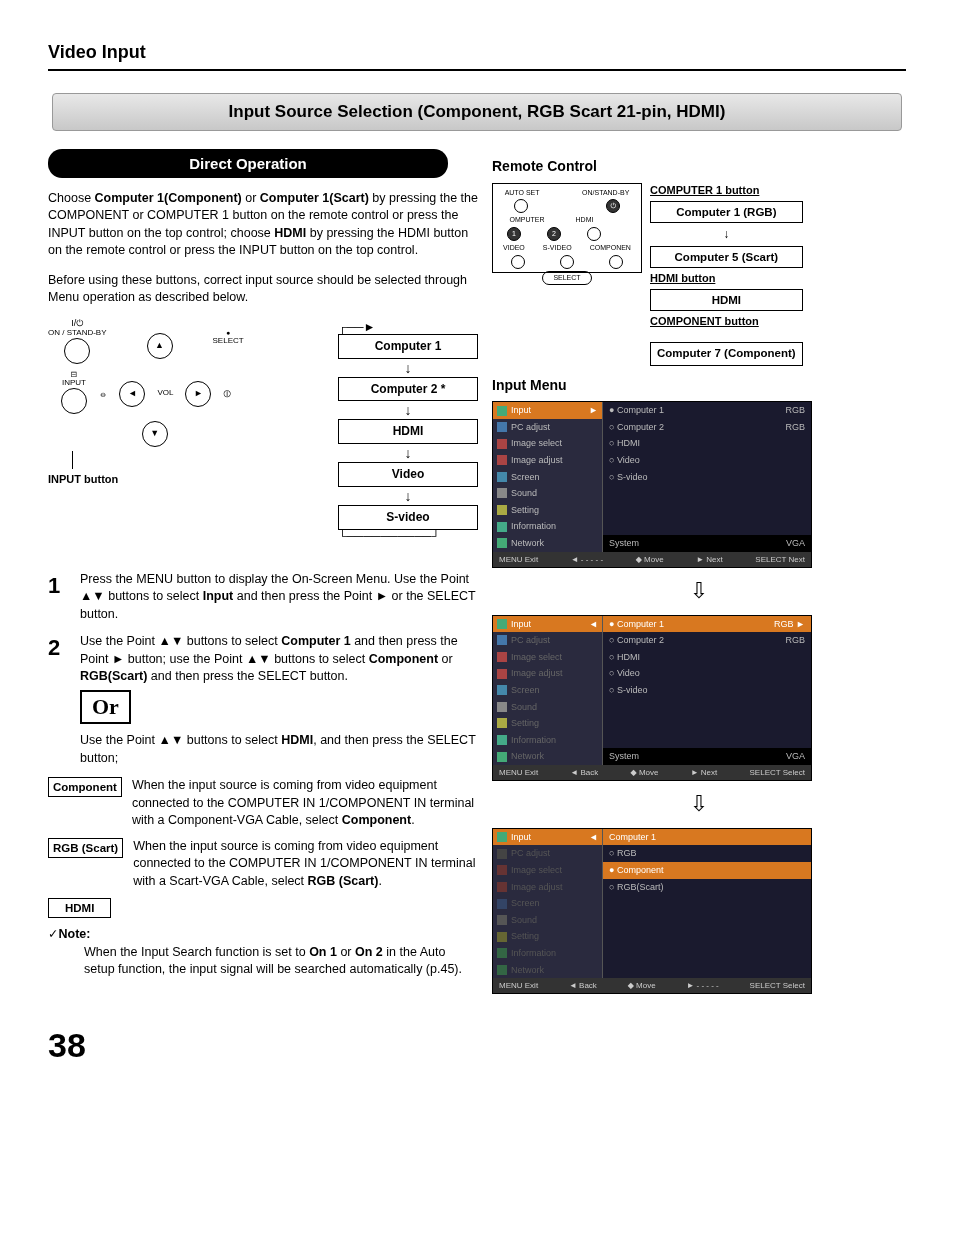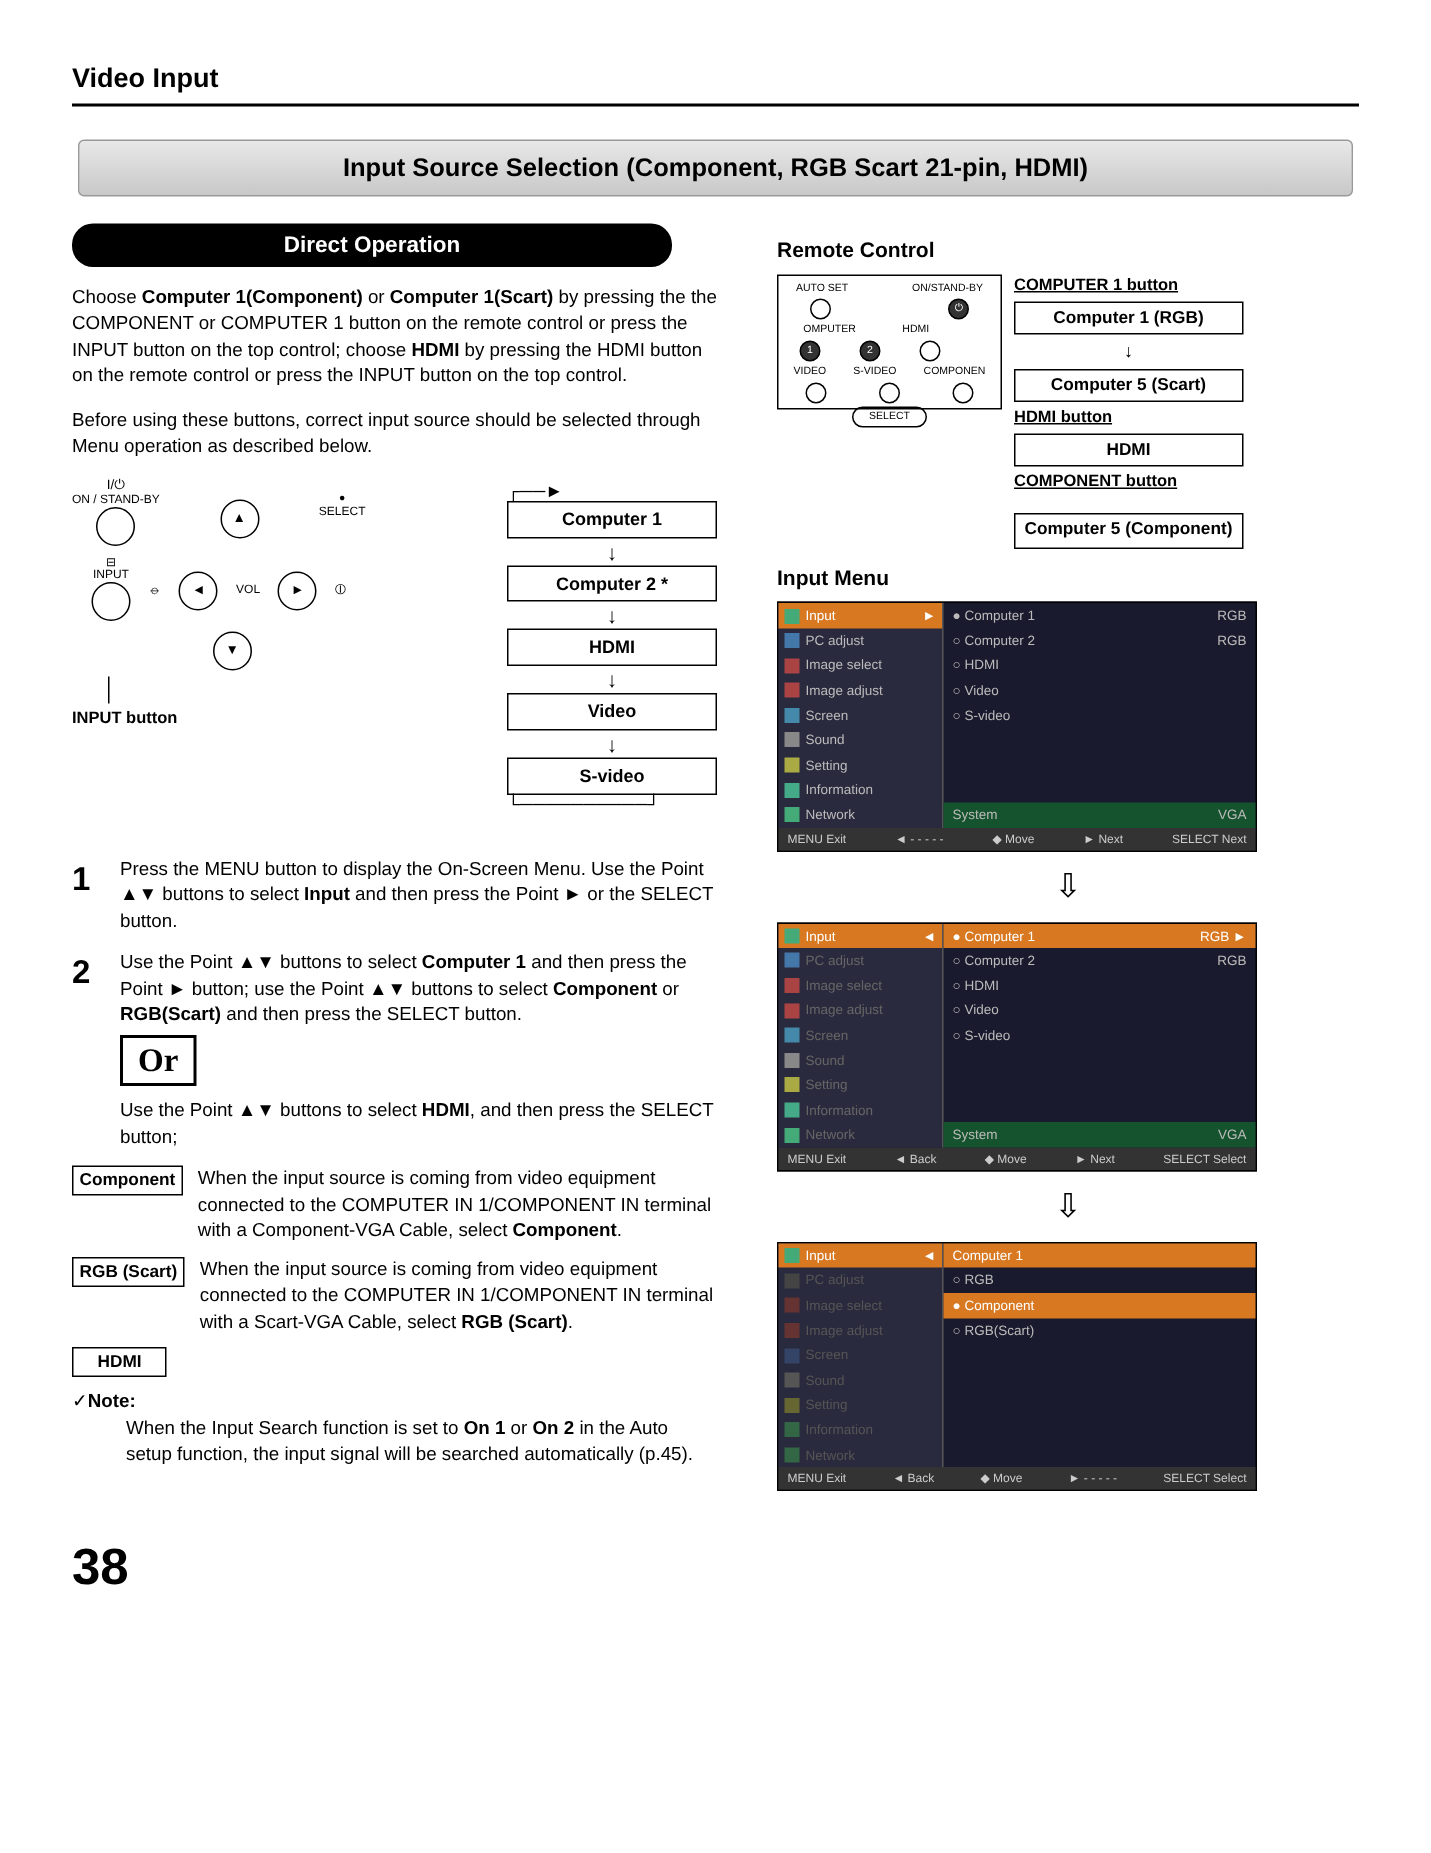--- a/index.html
+++ b/index.html
@@ -23,21 +23,21 @@
   .banner {
     background: linear-gradient(#e8e8e8,#c8c8c8);
     border: 1px solid #999;
     border-radius: 4px;
     font-size: 17px;
     font-weight: bold;
     text-align: center;
     padding: 6px 0;
     margin: 0 4px 18px 4px;
   }
-  .cols { display: flex; gap: 40px; }
+  .cols { display: flex; gap: 14px; }
   .col-l { flex: 0 0 430px; }
   .col-r { flex: 1; }
   .blackbar {
     background: #000;
     color: #fff;
     font-size: 15px;
     font-weight: bold;
     text-align: center;
     border-radius: 14px;
     padding: 4px 0;
@@ -107,21 +107,21 @@
     width:110px; background:#2a2a3e; border-right:1px solid #555;
     display:flex; flex-direction:column;
   }
   .im-left .mi { padding:2px 4px; display:flex; align-items:center; gap:4px;}
   .im-left .mi.sel { background:#d87820; color:#fff; }
   .im-left .mi .mico{width:10px;height:10px;background:#4a7;display:inline-block;}
   .im-right { flex:1; display:flex; flex-direction:column; }
   .im-right .ri { padding:2px 6px; display:flex; justify-content:space-between;}
   .im-right .ri.sel { background:#d87820; color:#fff;}
   .im-foot { background:#333; color:#ccc; padding:2px 6px; display:flex; justify-content:space-between; font-size:8px;}
-  .im-sys { background:#14532d; display:flex; justify-content:space-between; padding:2px 6px;}
+  .im-sys { background:#000000; display:flex; justify-content:space-between; padding:2px 6px;}
   .bigdarr{text-align:center;font-size:22px;margin:4px 0 8px 0;}
   b { font-weight:bold; }
   .panel-labels { font-size:8px; }
 </style>
 </head>
 <body>
 
 <div class="hdr">Video Input</div>
 <div class="banner">Input Source Selection (Component, RGB Scart 21-pin, HDMI)</div>
 
@@ -267,21 +267,21 @@
     </div>
     <div class="labels">
       <span class="lab-bold">COMPUTER 1 button</span>
       <span class="lab-box">Computer 1 (RGB)</span>
       <div style="text-align:center;font-size:12px;">↓</div>
       <span class="lab-box">Computer 5 (Scart)</span>
       <span class="lab-bold">HDMI button</span>
       <span class="lab-box">HDMI</span>
       <span class="lab-bold">COMPONENT button</span>
       <div style="height:6px;"></div>
-      <span class="lab-box" style="padding:4px 6px;line-height:1.2;">Computer 5 (Component)</span>
+      <span class="lab-box" style="padding:4px 6px;line-height:1.2;">Computer 7 (Component)</span>
     </div>
   </div>
 
 
   <div class="sub">Input Menu</div>
 
   <div class="input-menu-box">
     <div class="im-row">
       <div class="im-left">
         <div class="mi sel">

